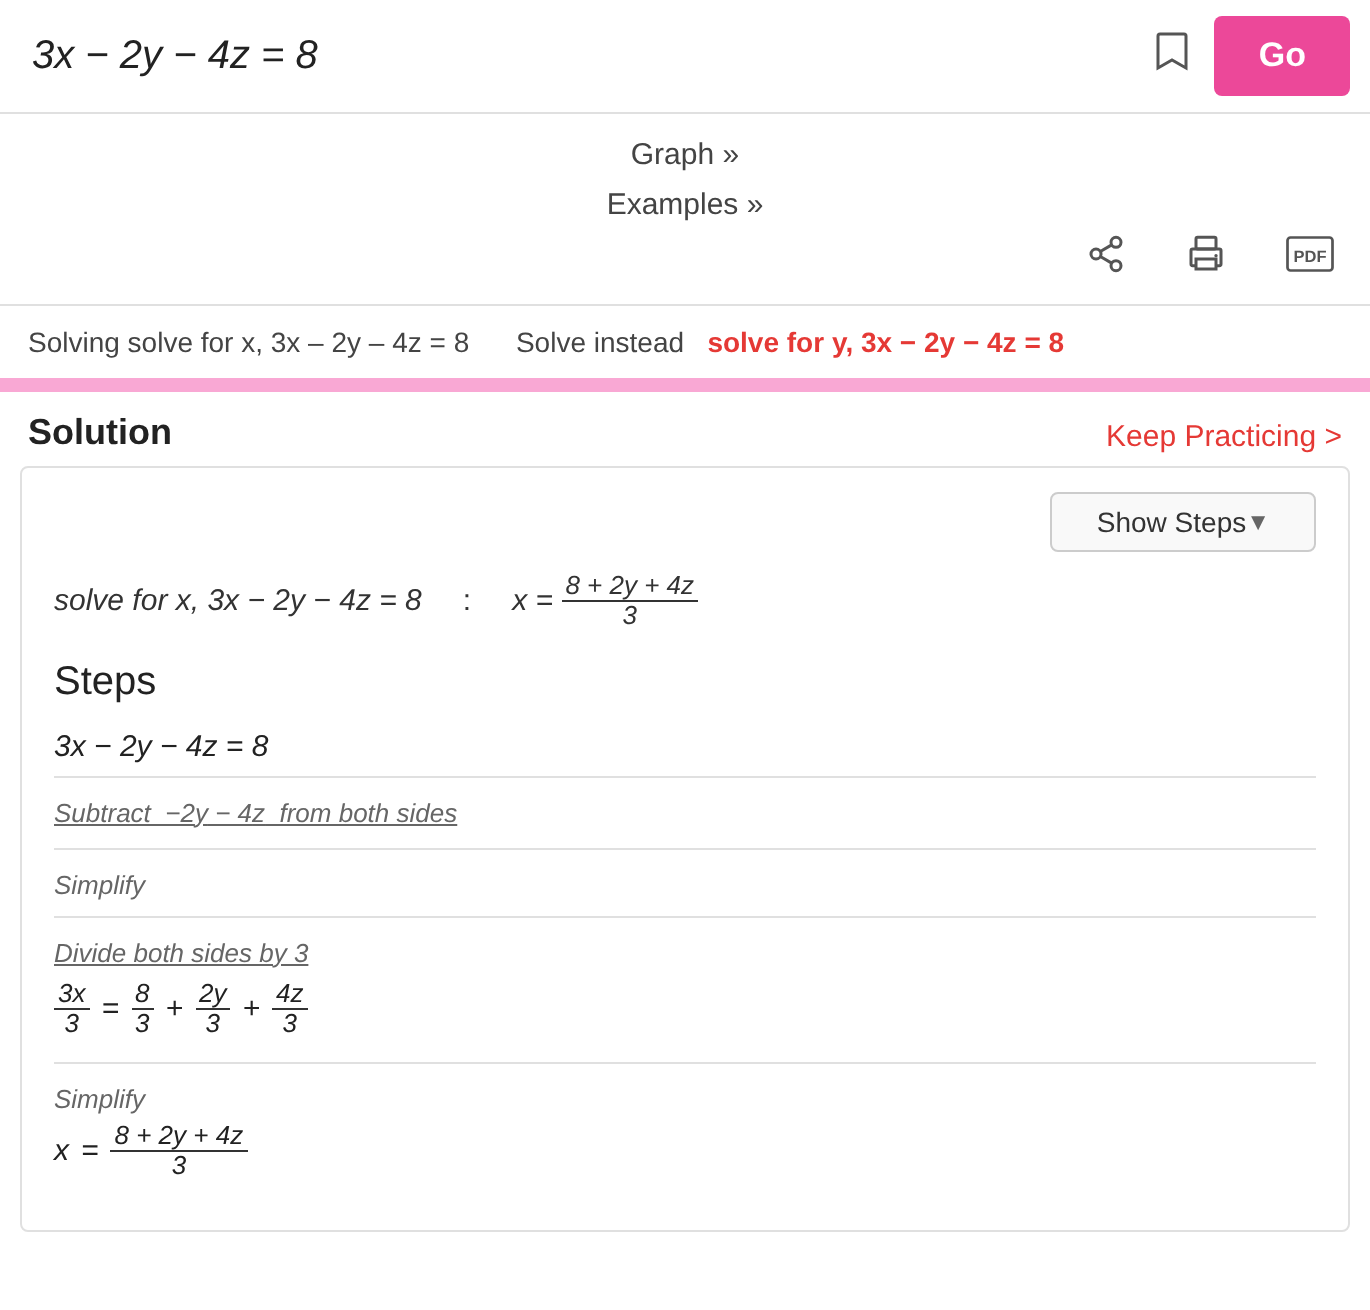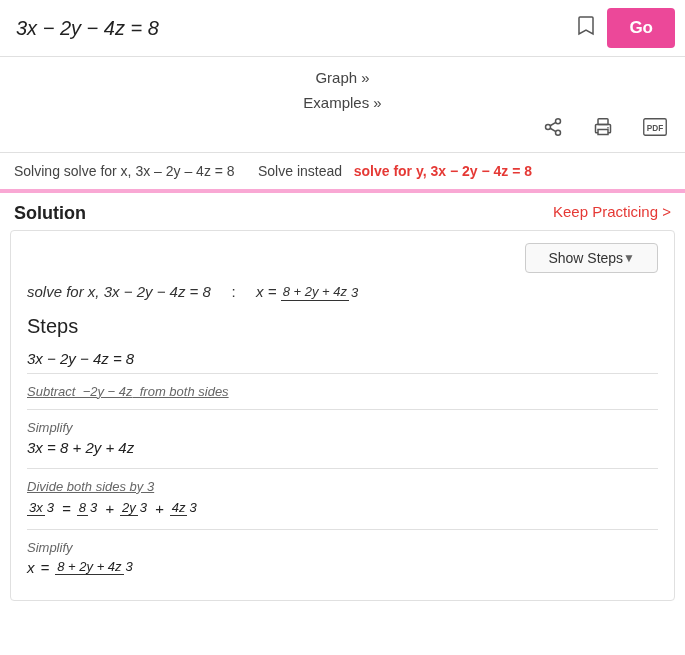--- a/index.html
+++ b/index.html
@@ -78,34 +78,34 @@
       color: #555;
       font-size: 18px;
       padding: 2px 4px;
     }
 
     
     .solving-bar {
       padding: 10px 14px;
       font-size: 14px;
       color: #444;
-      border-bottom: 4px solid #f9a8d4;
+      border-bottom: 7px solid #f9a8d4;
     }
     .solve-link {
       color: #e53935;
       font-weight: bold;
       cursor: pointer;
       text-decoration: none;
       font-size: 14px;
     }
 
     
     .solution-header {
       display: flex;
-      align-items: flex-start;
+      align-items: flex-end;
       padding: 10px 14px 6px 14px;
     }
     .solution-title {
       font-size: 18px;
       font-weight: bold;
       color: #222;
     }
     .keep-practicing {
       margin-left: auto;
       color: #e53935;
@@ -190,21 +190,21 @@
     .step-simplify {
       font-size: 13px;
       color: #666;
       font-style: italic;
       margin-bottom: 2px;
     }
 
     
     .frac {
       display: inline-flex;
-      flex-direction: row;
+      flex-direction: column;
       align-items: center;
       vertical-align: middle;
       font-style: italic;
       line-height: 1.1;
     }
     .frac .num {
       border-bottom: 1px solid #333;
       padding: 0 2px;
       font-size: 13px;
     }
@@ -300,23 +300,20 @@
   </div>
 
   <div class="step-block">
     <div class="step-note">
       Subtract &nbsp;−2<i>y</i> − 4<i>z</i>&nbsp; from both sides
     </div>
   </div>
 
   <div class="step-block">
     <div class="step-simplify">Simplify</div>
-    <div class="step-eq">
-      3<i>x</i> = 8 + 2<i>y</i> + 4<i>z</i>
-    </div>
   </div>
 
   <div class="step-block">
     <div class="step-note">
       Divide both sides by 3
     </div>
     <div class="step-eq" style="display:flex;align-items:center;gap:6px;flex-wrap:wrap;">
       <span class="frac">
         <span class="num">3<i>x</i></span>
         <span class="den">3</span>

